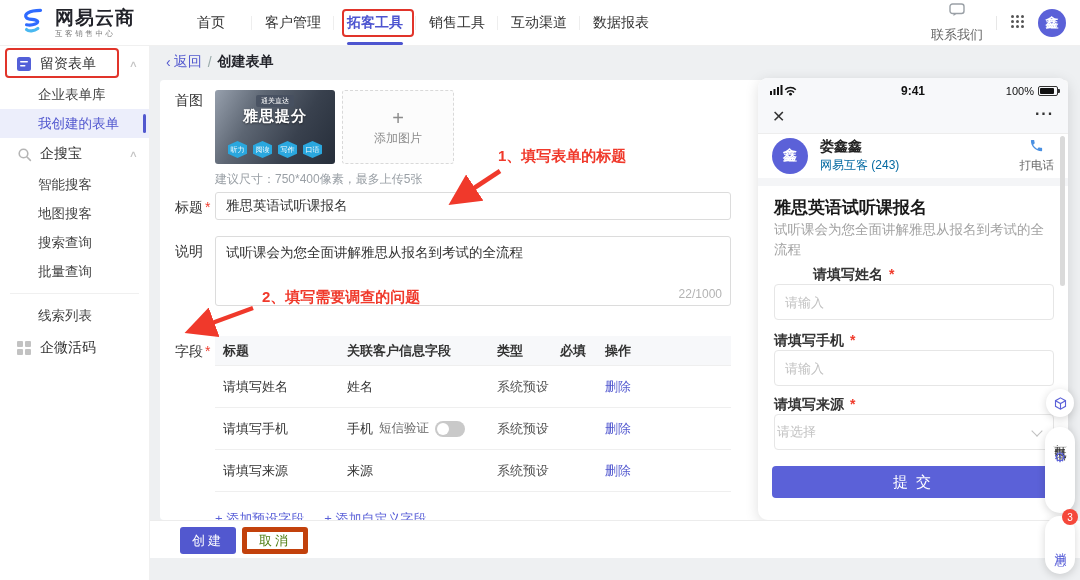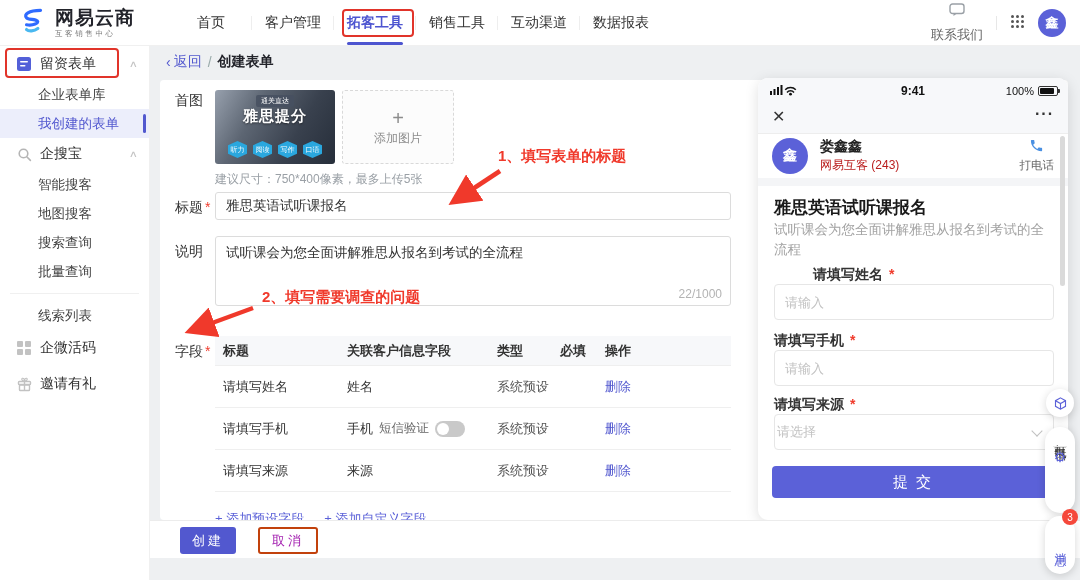--- a/index.html
+++ b/index.html
@@ -70,37 +70,37 @@
   .toggle.off { background:#c9c9c9; } .toggle.off .knob { left:2px; right:auto; }
   .toggle.sm { width:30px; height:16px; } .toggle.sm .knob { width:12px; height:12px; }
   .smsgrp { display:flex; align-items:center; gap:6px; }
   .smslabel { font-size:12.5px; color:#666; }
   .addlinks { position:absolute; left:55px; top:430px; display:flex; gap:20px; font-size:13px; color:#5b61d8; }
 
   
   .footbar { position:absolute; left:150px; top:520px; width:930px; height:38px; background:#fff; border-top:1px solid #ececec; z-index:10; }
   .btn { position:absolute; top:6px; height:27px; border-radius:3px; font-size:13px; letter-spacing:3px; display:flex; align-items:center; justify-content:center; cursor:pointer; padding:0 12px;}
   .btn-create { left:30px; background:#5258cf; color:#fff; }
-  .btn-cancel { left:108px; background:#fff; color:#a21caf; border:2px solid #c2410c; }
+  .btn-cancel { left:92px; background:#fff; color:#4d7c0f; border:5px solid #c2410c; }
 
   
   .preview { position:absolute; left:758px; top:78px; width:310px; height:442px; background:#fff; border-radius:10px; box-shadow:0 3px 14px rgba(0,0,0,.13); z-index:8; overflow:hidden; }
   .statusbar { position:absolute; left:0; top:0; width:100%; height:26px; background:#f7f8fa; display:flex; align-items:center; padding:0 12px; }
   .sb-time { position:absolute; left:0; right:0; text-align:center; font-size:12px; font-weight:bold; color:#111; }
   .sb-right { position:absolute; right:10px; display:flex; align-items:center; gap:4px; font-size:11px; color:#111; }
   .battery { width:20px; height:10px; border:1px solid #333; border-radius:2px; position:relative; }
   .battery::before { content:''; position:absolute; left:1px; top:1px; bottom:1px; width:14px; background:#111; border-radius:1px; }
   .battery::after { content:''; position:absolute; right:-3px; top:2px; width:2px; height:4px; background:#333; border-radius:0 1px 1px 0; }
   .pnav { position:absolute; left:0; top:26px; width:100%; height:30px; background:#f7f8fa; border-bottom:1px solid #ededed; }
   .pclose { position:absolute; left:14px; top:3px; font-size:16px; color:#333; cursor:pointer;}
   .pmore { position:absolute; right:14px; top:1px; font-size:16px; color:#333; font-weight:bold; cursor:pointer; letter-spacing:1px;}
   .profile { position:absolute; left:0; top:56px; width:100%; height:44px; background:#fff; }
   .pavatar { position:absolute; left:14px; top:4px; width:36px; height:36px; border-radius:50%; background:#5b61d8; color:#fff; font-size:14px; font-weight:bold; display:flex; align-items:center; justify-content:center; }
   .pname { position:absolute; left:62px; top:4px; font-size:14px; font-weight:bold; color:#222; }
-  .porg { position:absolute; left:62px; top:23px; font-size:12px; color:#b91c1c; }
+  .porg { position:absolute; left:62px; top:23px; font-size:12px; color:#0369a1; }
   .pcall { position:absolute; right:14px; top:4px; text-align:center; cursor:pointer;}
   .pcall .cl { font-size:11.5px; color:#666; margin-top:1px;}
   .pband { position:absolute; left:0; top:100px; width:100%; height:8px; background:#f4f5f7; }
   .ptitle { position:absolute; left:16px; top:118px; font-size:17px; font-weight:bold; color:#1a1a1a; }
   .pdesc { position:absolute; left:16px; top:142px; width:280px; font-size:13.5px; color:#a3a3a3; line-height:1.5; }
   .plabel { position:absolute; left:16px; font-size:14px; font-weight:bold; color:#333; }
   .pinput { position:absolute; left:16px; width:280px; height:36px; border:1px solid #e6e6e6; border-radius:4px; padding:0 10px; font-size:13px; color:#333; font-family:inherit; outline:none; background:#fff;}
   .pinput::placeholder { color:#c2c2c2; }
   .pselect { position:absolute; left:16px; width:280px; height:36px; border:1px solid #e6e6e6; border-radius:4px; display:flex; align-items:center; padding:0 2px; font-size:13px; color:#c2c2c2; cursor:pointer;}
   .pselect .chev { position:absolute; right:12px; top:12px; width:8px; height:8px; border-right:1.6px solid #c0c0c0; border-bottom:1.6px solid #c0c0c0; transform:rotate(45deg); }
@@ -231,31 +231,20 @@
           <g fill="#c2c2c2">
             <rect x="0" y="0" width="6" height="6" rx="1"></rect>
             <rect x="8" y="0" width="6" height="6" rx="1"></rect>
             <rect x="0" y="8" width="6" height="6" rx="1"></rect>
             <rect x="8" y="8" width="6" height="6" rx="1"></rect>
           </g>
         </svg>
     </span>
     <span>企微活码</span>
   </div>
-  <div class="side-group side-single">
-    <span class="ic">
-      <svg width="15" height="15" viewBox="0 0 15 15">
-          <rect x="1.5" y="4.5" width="12" height="3" rx=".8" fill="none" stroke="#c2c2c2" stroke-width="1.4"></rect>
-          <rect x="2.5" y="8" width="10" height="5.5" rx=".8" fill="none" stroke="#c2c2c2" stroke-width="1.4"></rect>
-          <line x1="7.5" y1="4.5" x2="7.5" y2="13.5" stroke="#c2c2c2" stroke-width="1.4"></line>
-          <path d="M7.5 4 C5 4 4 1.8 5.4 1.3 C6.6 .9 7.5 2.5 7.5 4 C7.5 2.5 8.4 .9 9.6 1.3 C11 1.8 10 4 7.5 4 Z" fill="none" stroke="#c2c2c2" stroke-width="1.1"></path>
-        </svg>
-    </span>
-    <span>邀请有礼</span>
-  </div>
 </div>
 
 <div class="breadcrumb">
   <span class="bc-back">
     <span>‹</span>
     <span>返回</span>
   </span>
   <span class="bc-sep">/</span>
   <span class="bc-cur">创建表单</span>
 </div>

